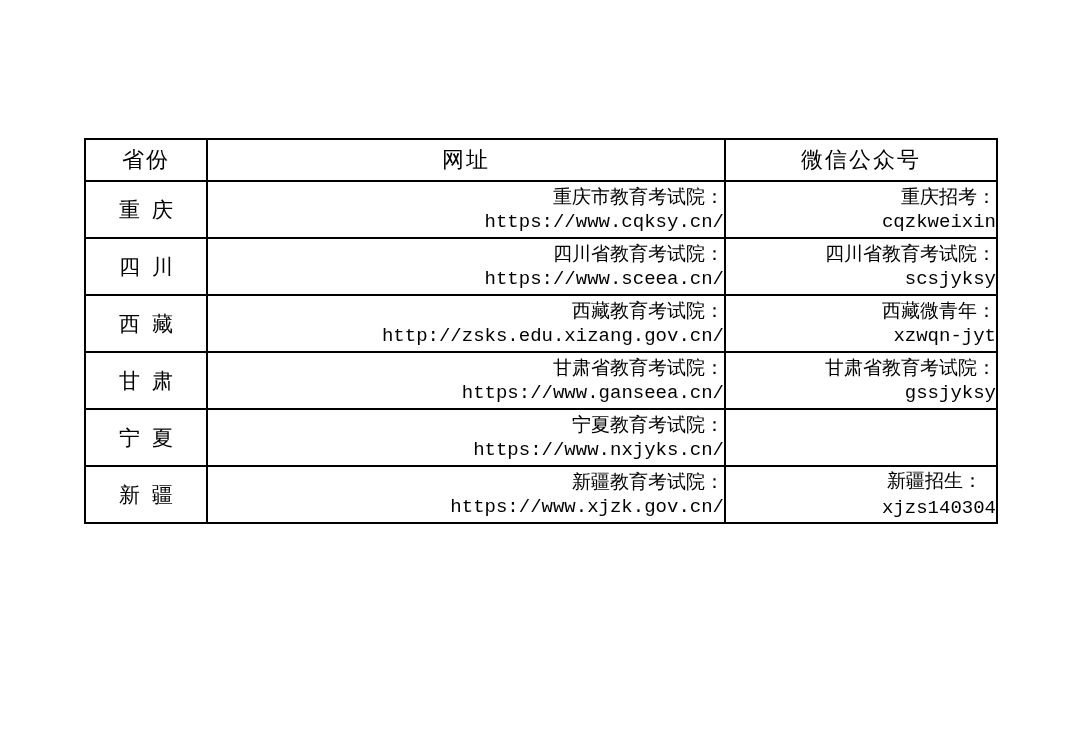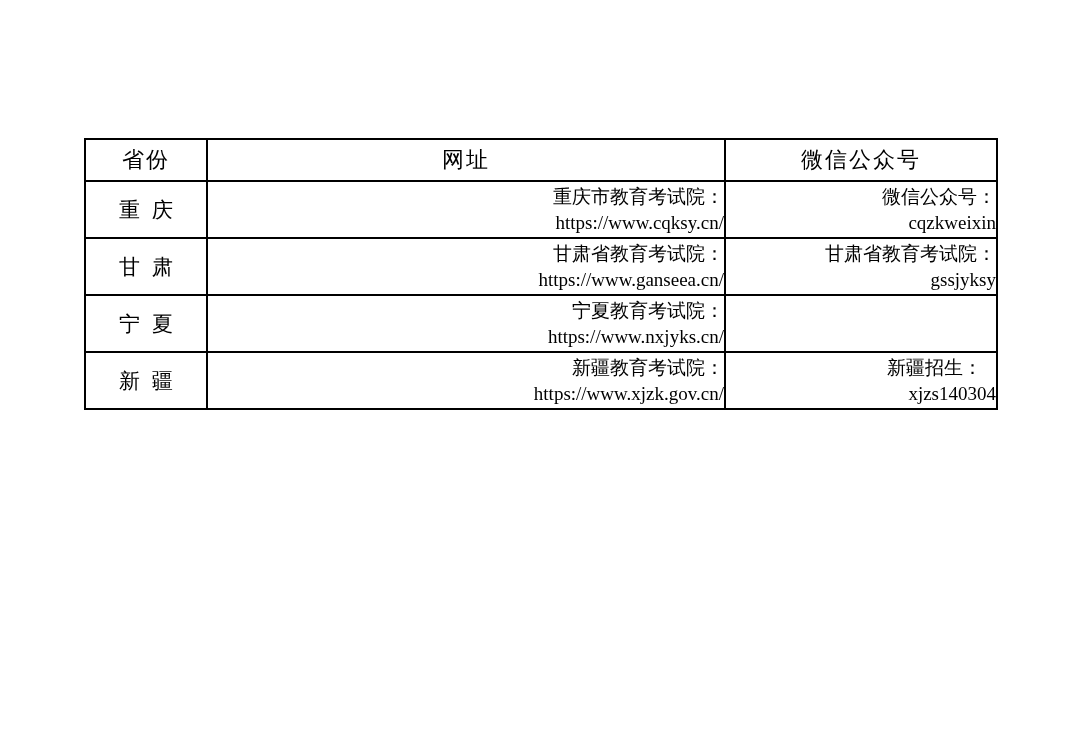--- a/index.html
+++ b/index.html
@@ -73,21 +73,21 @@
     padding: 5px 8px 6px 10px;
     font-size: 19px;
     line-height: 1.32;
     text-align: right;
   }
   .content-cell .line {
     display: block;
     white-space: nowrap;
   }
   .content-cell .line.latin {
-    font-family: Liberation Serif, serif;
+    font-family: Liberation Mono, monospace;
   }
   .content-cell.single-line {
     font-size: 19px;
   }
   .content-cell.single-line .line {
     display: inline;
     padding-left: 39px;
   }
   .content-cell.single-line .gap {
     display: inline-block;
@@ -115,28 +115,50 @@
       </thead>
       <tbody>
 
         <tr>
           <td class="prov-cell"><span class="prov-text">重庆</span></td>
           <td class="content-cell">
             <span class="line">重庆市教育考试院：</span>
             <span class="line latin">https://www.cqksy.cn/</span>
           </td>
           <td class="content-cell">
-            <span class="line">微信公众号：</span>
+            <span class="line">重庆招考：</span>
             <span class="line latin">cqzkweixin</span>
+          </td>
+        </tr>
+
+        <tr>
+          <td class="prov-cell"><span class="prov-text">四川</span></td>
+          <td class="content-cell">
+            <span class="line">四川省教育考试院：</span>
+            <span class="line latin">https://www.sceea.cn/</span>
+          </td>
+          <td class="content-cell">
+            <span class="line">四川省教育考试院：</span>
+            <span class="line latin">scsjyksy</span>
           </td>
         </tr>
 
 
 
-
+        <tr>
+          <td class="prov-cell"><span class="prov-text">西藏</span></td>
+          <td class="content-cell">
+            <span class="line">西藏教育考试院：</span>
+            <span class="line latin">http://zsks.edu.xizang.gov.cn/</span>
+          </td>
+          <td class="content-cell">
+            <span class="line">西藏微青年：</span>
+            <span class="line latin">xzwqn-jyt</span>
+          </td>
+        </tr>
 
 
         <tr>
           <td class="prov-cell"><span class="prov-text">甘肃</span></td>
           <td class="content-cell">
             <span class="line">甘肃省教育考试院：</span>
             <span class="line latin">https://www.ganseea.cn/</span>
           </td>
           <td class="content-cell">
             <span class="line">甘肃省教育考试院：</span>

